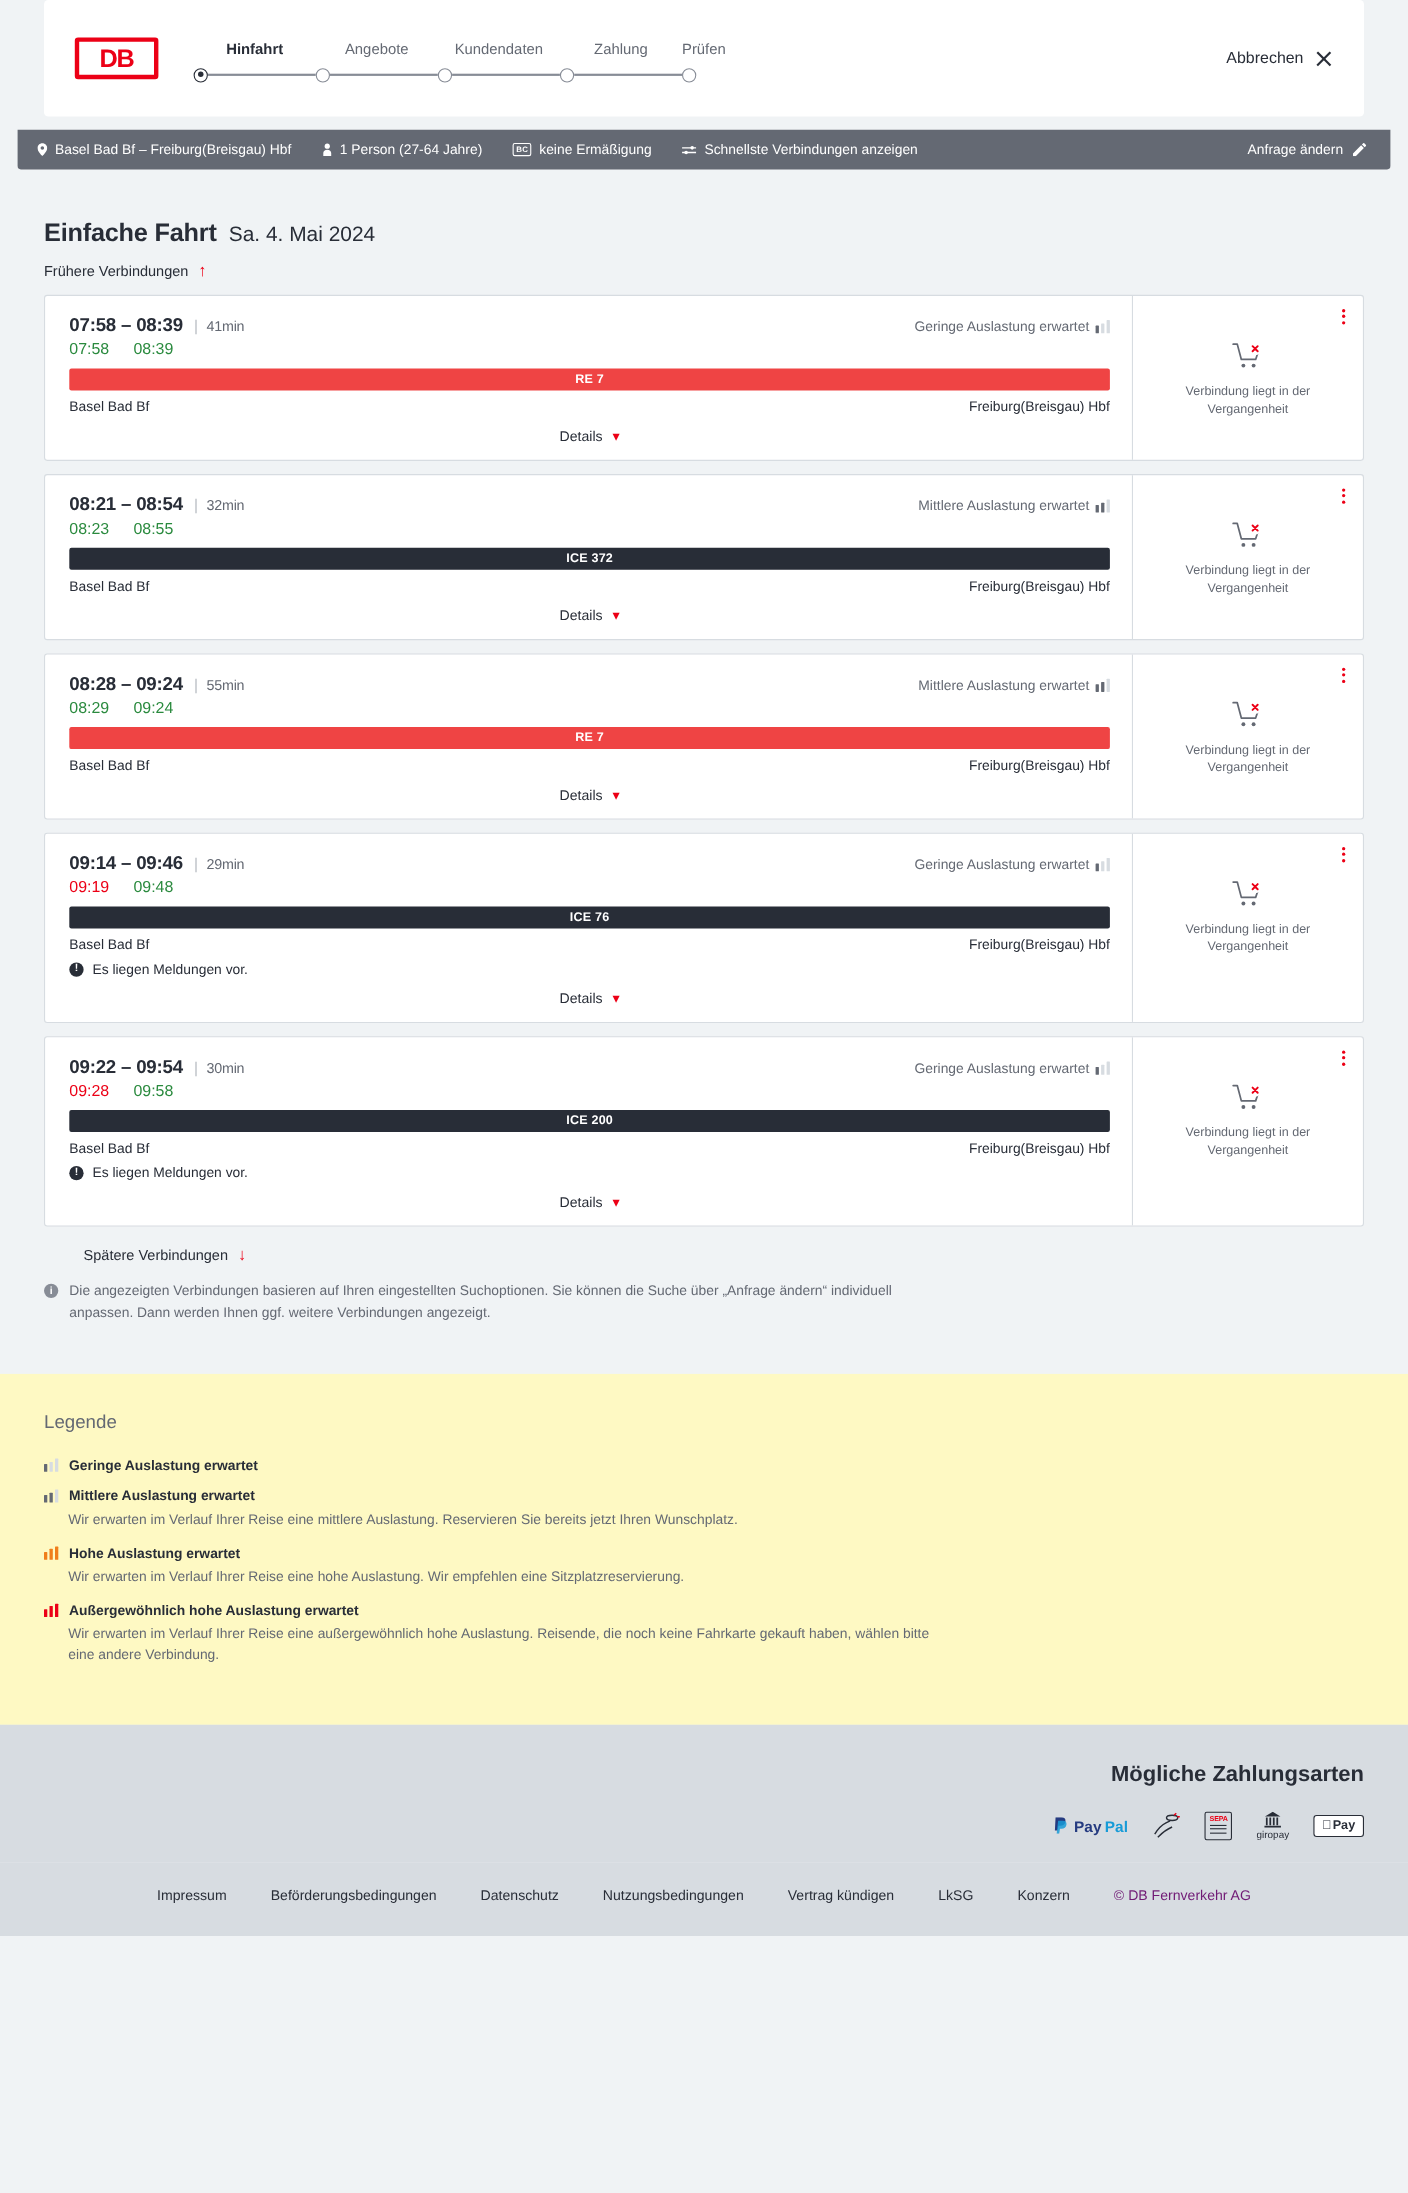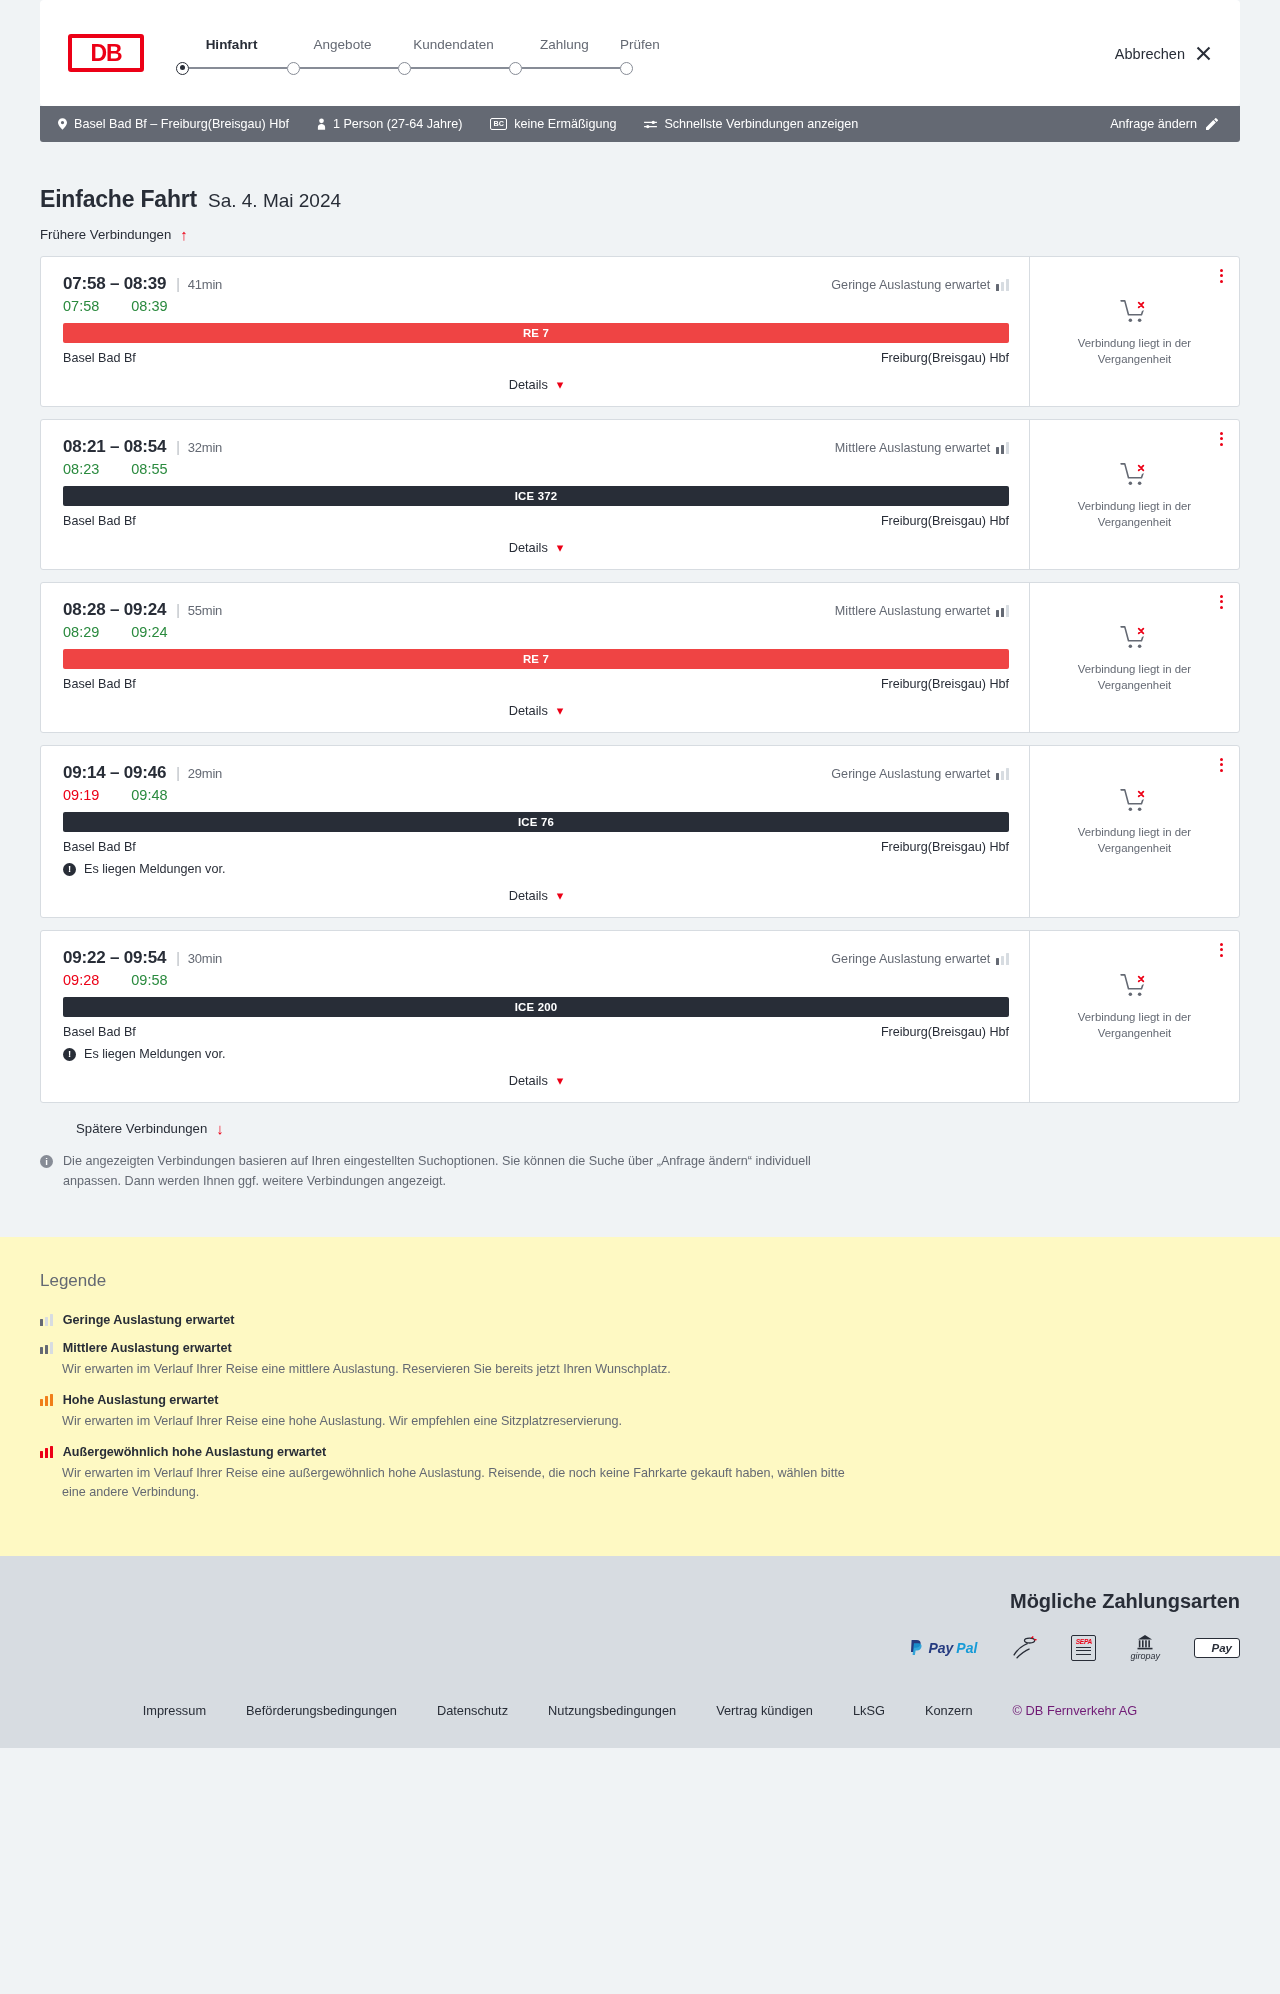--- a/index.html
+++ b/index.html
@@ -83,21 +83,21 @@
   .x-icon::before, .x-icon::after {
     content: ""; position: absolute;
     left: 0; top: 7.5px;
     width: 17px; height: 2.1px;
     background: #282d37;
   }
   .x-icon::before { transform: rotate(45deg); }
   .x-icon::after { transform: rotate(-45deg); }
 
   
-  .summary-wrap { padding: 0 40px; margin-top: 0; }
+  .summary-wrap { padding: 0 16px; margin-top: 12px; }
   .summary-bar {
     background: #646973;
     color: #ffffff;
     height: 36px;
     display: flex;
     align-items: center;
     padding: 0 18px;
     font-size: 12.6px;
     border-radius: 0 0 3px 3px;
   }
@@ -183,21 +183,21 @@
   }
   .bars { display: flex; align-items: flex-end; gap: 1.6px; height: 12px; }
   .bars i { width: 3.2px; display: block; background: #d7dce1; border-radius: .5px; }
   .bars i.b1 { height: 7px; }
   .bars i.b2 { height: 9.5px; }
   .bars i.b3 { height: 12px; }
   .bars.low i.b1 { background: #646973; }
   .bars.mid i.b1, .bars.mid i.b2 { background: #646973; }
   .bars.high i.b1, .bars.high i.b2, .bars.high i.b3 { background: #f07e1a; }
 
-  .times-actual { margin-top: 4px; display: flex; gap: 32px; font-size: 14.5px; }
+  .times-actual { margin-top: 4px; display: flex; gap: 22px; font-size: 14.5px; }
   .t-ok { color: #2a8a3e; }
   .t-late { color: #ec0016; }
 
   .train-bar {
     margin-top: 9px;
     height: 20px;
     border-radius: 2px;
     display: flex; align-items: center; justify-content: center;
     color: #fff;
     font-size: 11.4px;
@@ -266,21 +266,21 @@
   }
   .bars.vhigh i { background: #ec0016; }
 
   
   .pay-wrap {
     background: #d7dce1;
     padding: 34px 40px 20px 40px;
     display: flex; flex-direction: column; align-items: flex-end;
   }
   .pay-title { font-size: 20px; font-weight: 700; color: #282d37; margin-bottom: 22px; }
-  .pay-icons { display: flex; align-items: flex-start; gap: 34px; font-style: italic; }
+  .pay-icons { display: flex; align-items: flex-start; gap: 22px; }
   .pay-box { display: flex; align-items: center; justify-content: center; height: 26px; }
   .paypal { font-size: 14px; font-weight: 700; display: flex; align-items: center; gap: 3px; }
   .pp-1 { color: #253b80; } .pp-2 { color: #179bd7; }
   .sepa-card {
     border: 1.3px solid #282d37; border-radius: 2px;
     width: 25px; height: 26px;
     display: flex; flex-direction: column; align-items: center; justify-content: flex-start;
     padding-top: 2px;
   }
   .sepa-card .s { color: #ec0016; font-size: 6.5px; font-weight: 700; letter-spacing: -.2px; }

